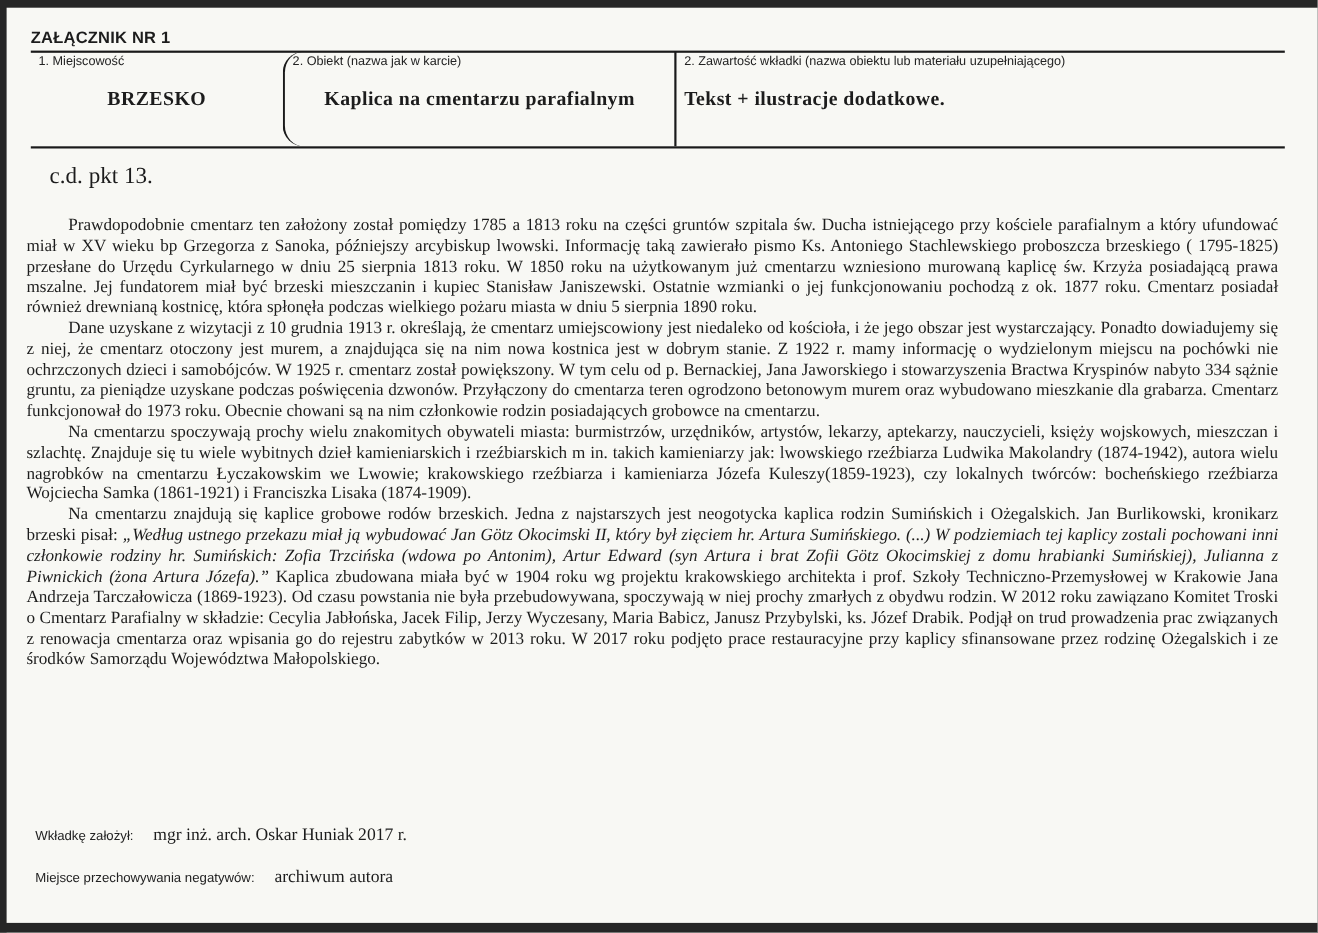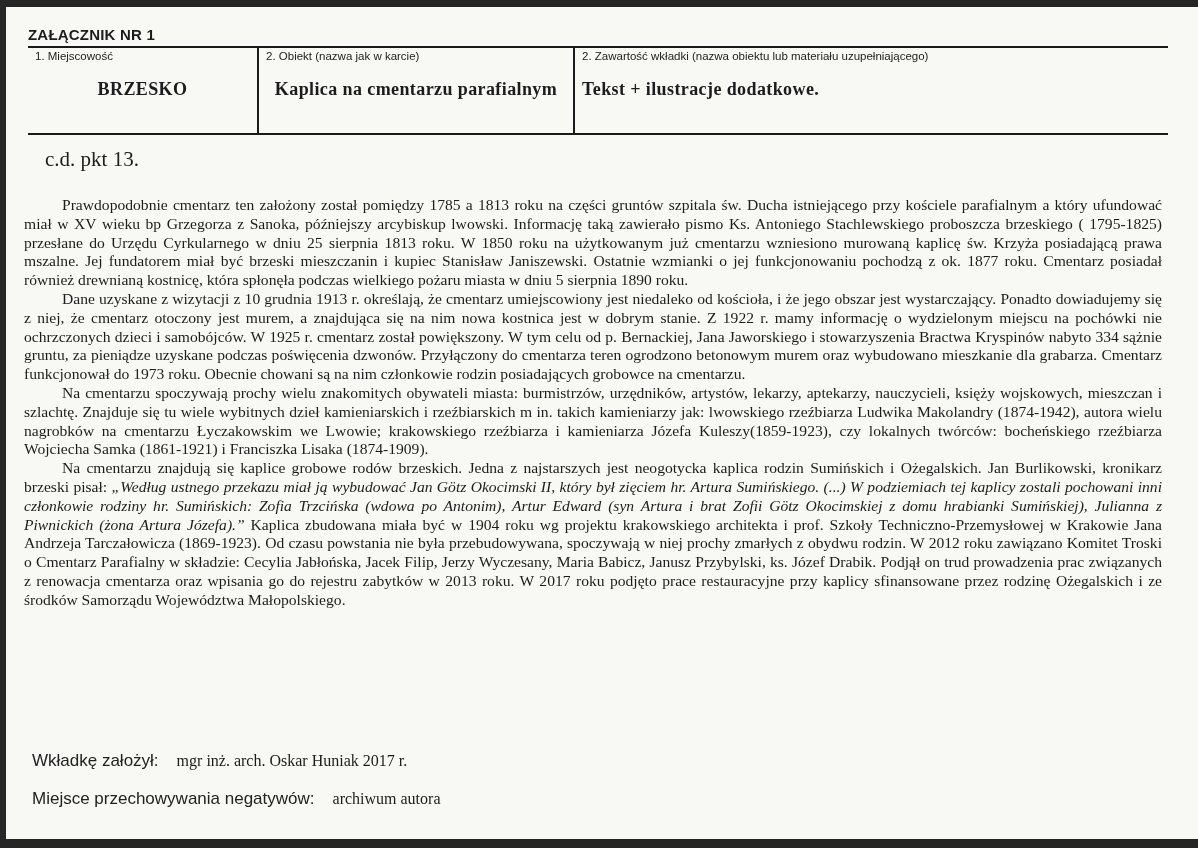--- a/index.html
+++ b/index.html
@@ -13,40 +13,40 @@
   .header{position:absolute;left:28px;right:30px;top:26px;display:flex;
           justify-content:space-between;align-items:flex-end;
           border-bottom:2px solid #1a1a1a;padding-bottom:3px;}
   .title,.annex{font-family:"Liberation Sans",sans-serif;font-weight:bold;font-size:15px;
                 letter-spacing:.2px;white-space:nowrap;}
 
   .form-table{position:absolute;left:28px;right:30px;top:47px;height:86px;display:flex;
               border-bottom:2px solid #1a1a1a;}
   .cell{box-sizing:border-box;}
   .cell-1{width:229px;}
-  .cell-2{width:316px;border-left:2px solid #1a1a1a;}
+  .cell-2{width:356px;border-left:2px solid #1a1a1a;border-radius:19px;}
   .cell-3{flex:1;border-left:2px solid #1a1a1a;}
   .cell-label{font-family:"Liberation Sans",sans-serif;font-size:11.5px;color:#222;
               padding:3px 4px 0 7px;}
   .cell-value{font-weight:bold;font-size:18px;margin-top:17px;letter-spacing:.4px;}
   .cell-1 .cell-value,.cell-2 .cell-value{text-align:center;}
   .cell-3 .cell-value{padding-left:7px;}
 
   .cont-note{position:absolute;left:45px;top:147px;font-size:21px;}
 
   .body-text{position:absolute;left:24px;width:1138px;top:196px;
              font-size:15.6px;line-height:18.8px;text-align:justify;}
   .body-text p{margin:0;text-indent:38px;}
   .b{font-weight:normal;}
   .i{font-style:italic;}
 
   .footer-line{position:absolute;left:32px;white-space:nowrap;}
   .f1{top:751px;}
   .f2{top:789px;}
-  .flabel{font-family:"Liberation Sans",sans-serif;font-size:17px;color:#222;}
+  .flabel{font-family:"Liberation Sans",sans-serif;font-size:12px;color:#222;}
   .fvalue{font-size:16px;margin-left:14px;}
 </style>
 </head>
 <body>
 
 <div class="sheet">
   <div class="edge edge-top"></div>
   <div class="edge edge-left"></div>
   <div class="edge edge-bottom"></div>
 

